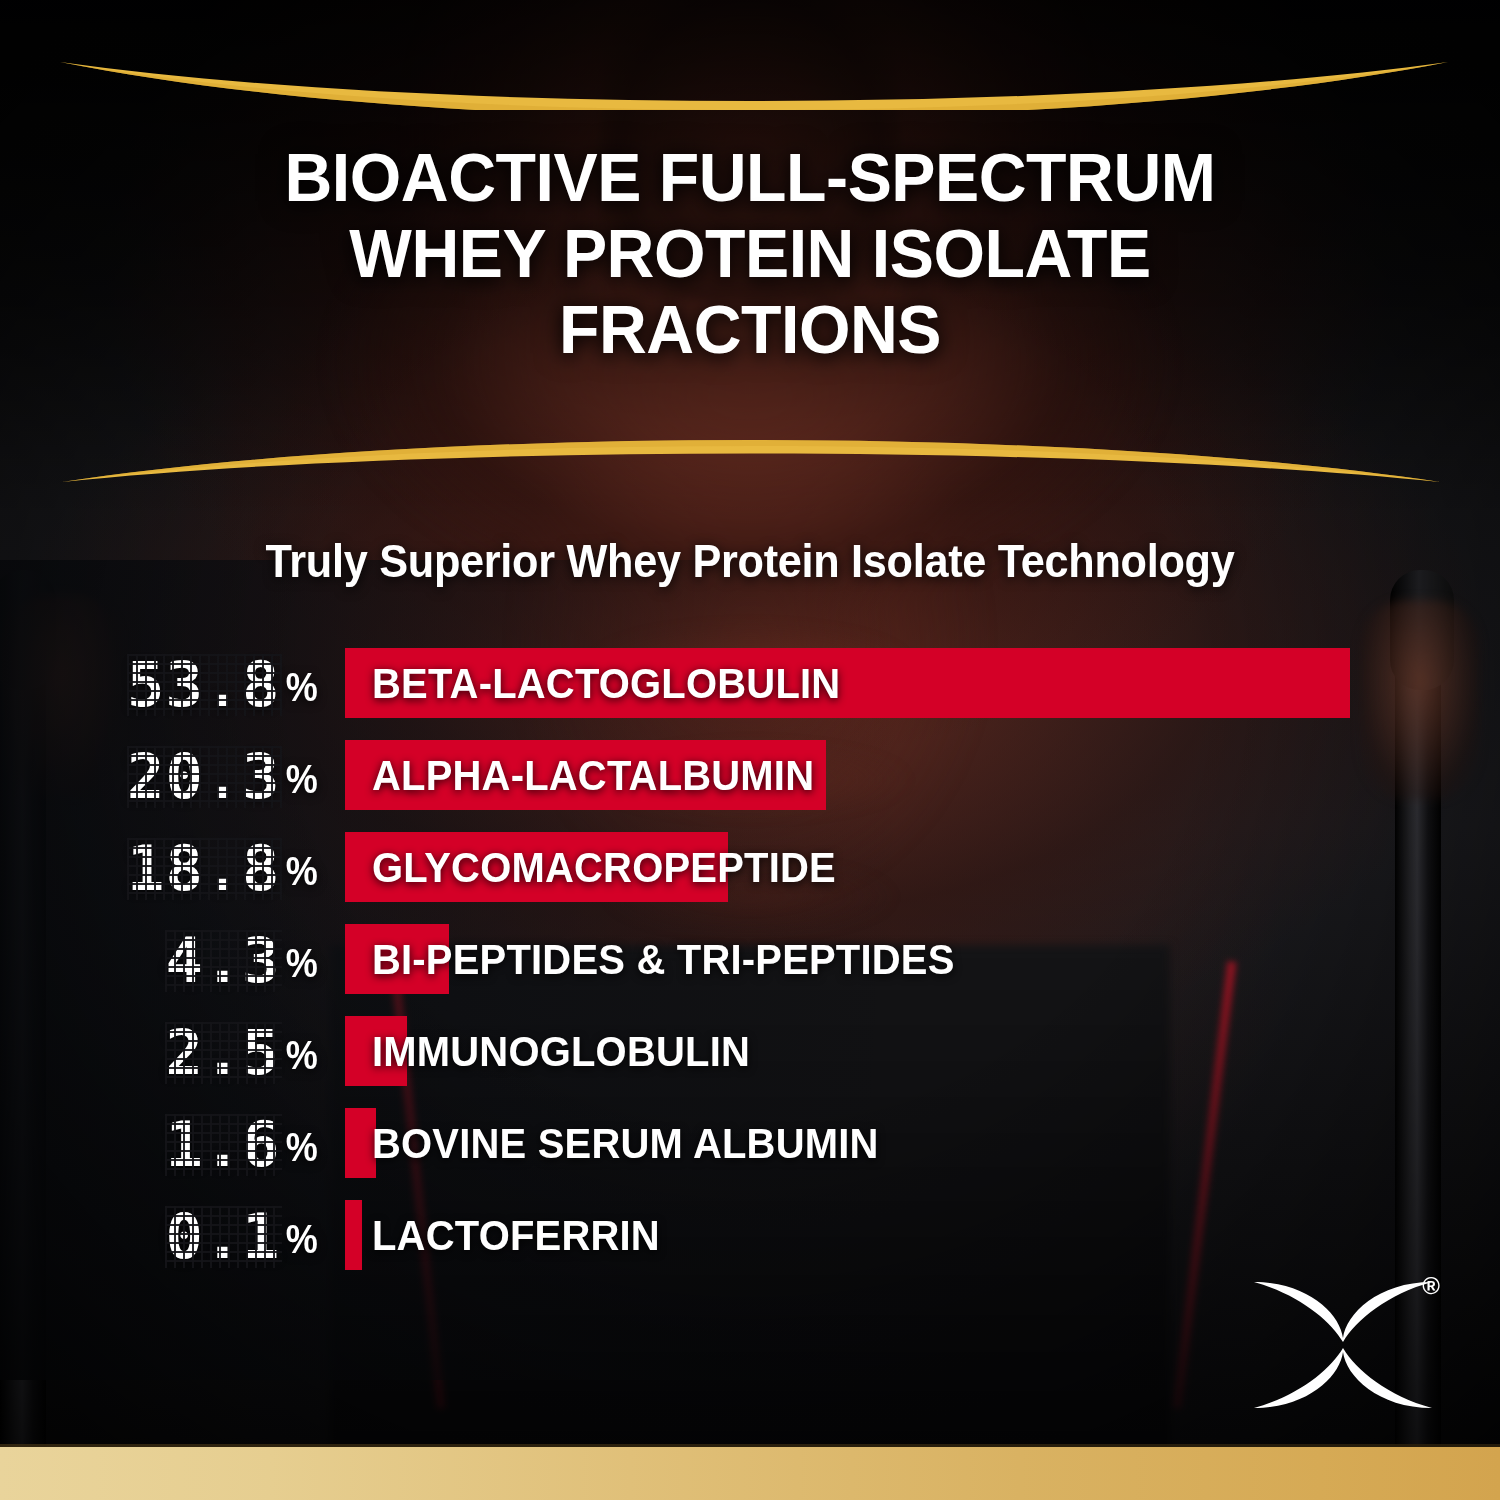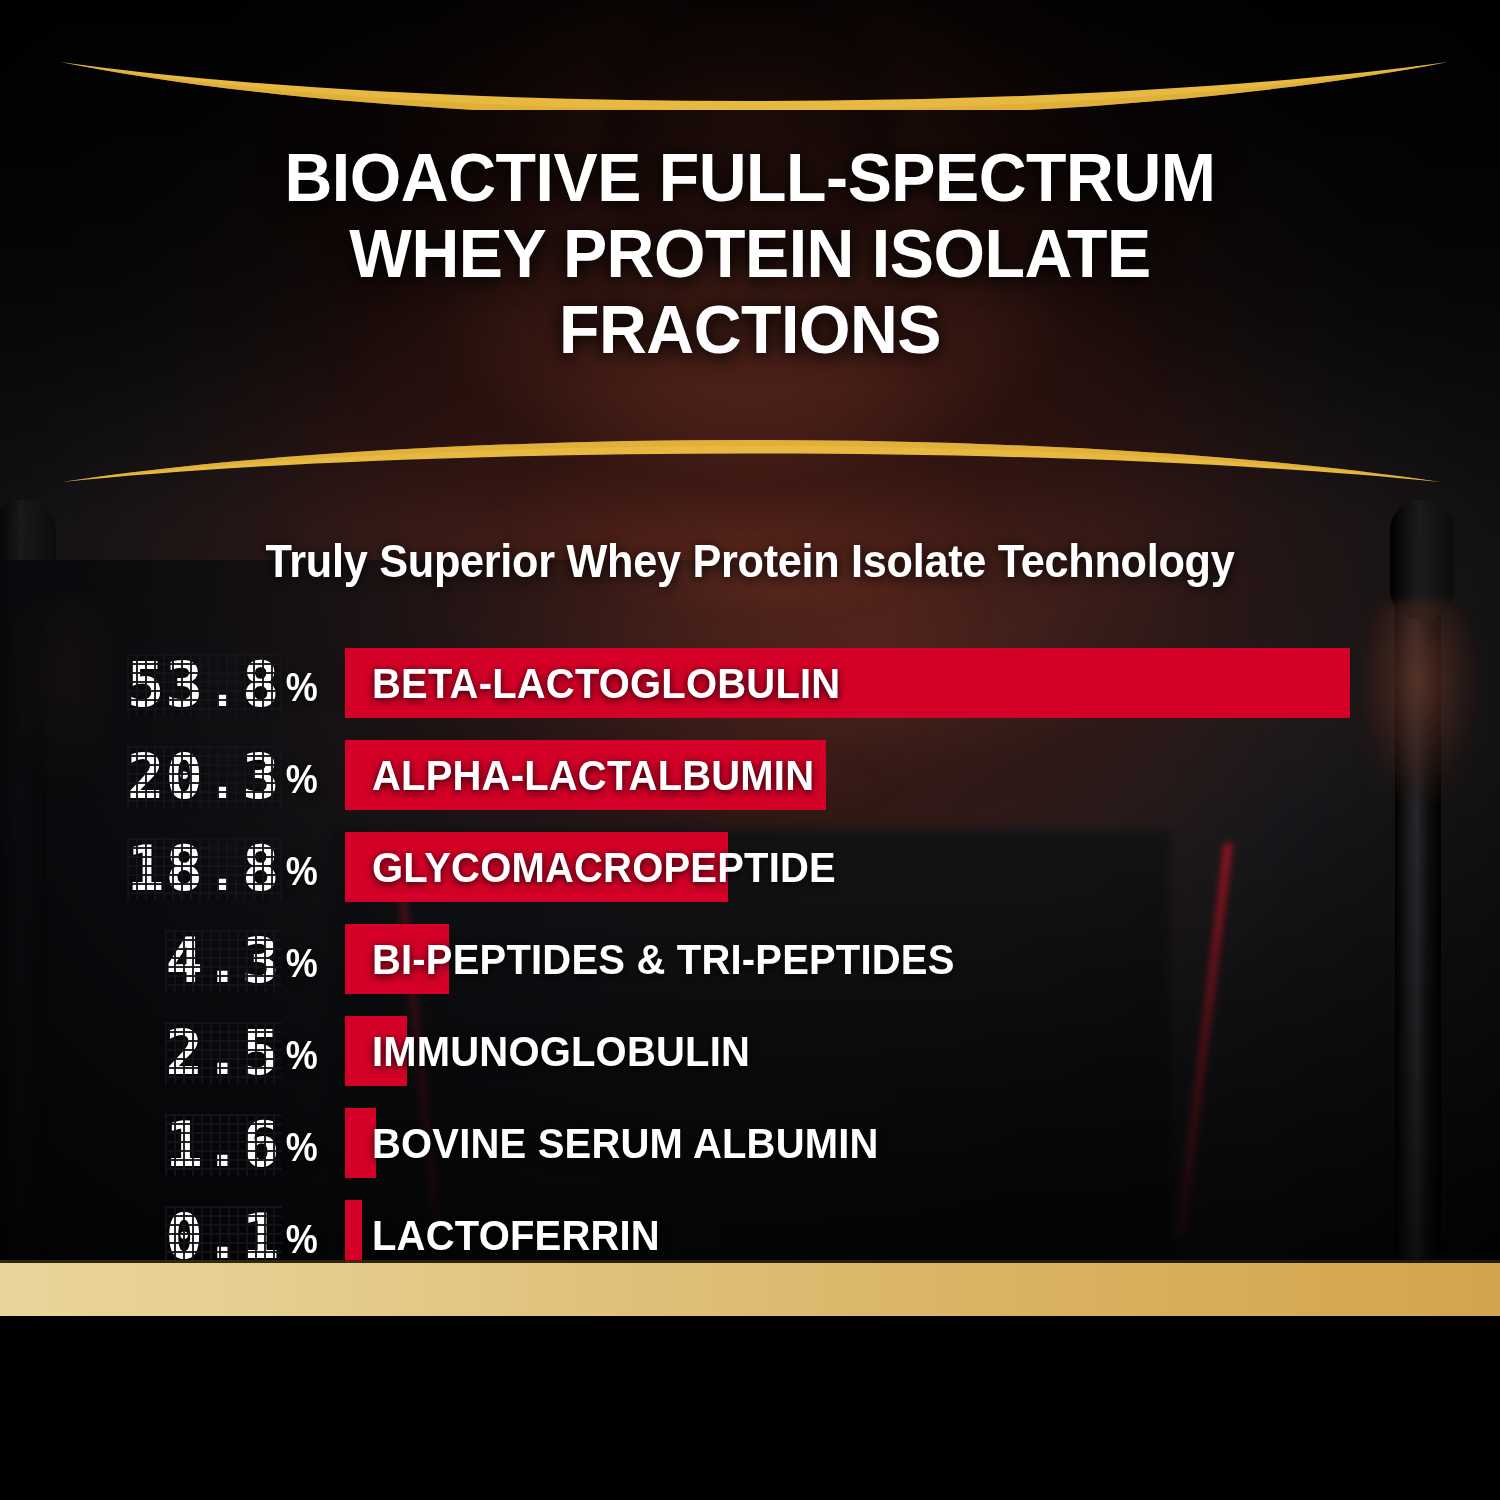--- a/index.html
+++ b/index.html
@@ -1,20 +1,20 @@
 <!DOCTYPE html>
 <html><head>
 <meta charset="utf-8">
 <style>
   * { margin:0; padding:0; box-sizing:border-box; }
   html,body { background:#000; }
 
   #page {
     position:relative;
-    width:1500px; height:1316px;
+    width:1500px; height:1500px;
     overflow:hidden;
     background:#0b0b0d;
     font-family:"Liberation Sans", sans-serif;
   }
 
   
   .bg { position:absolute; inset:0; overflow:hidden; }
 
   .bg-base {
     position:absolute; inset:0;

